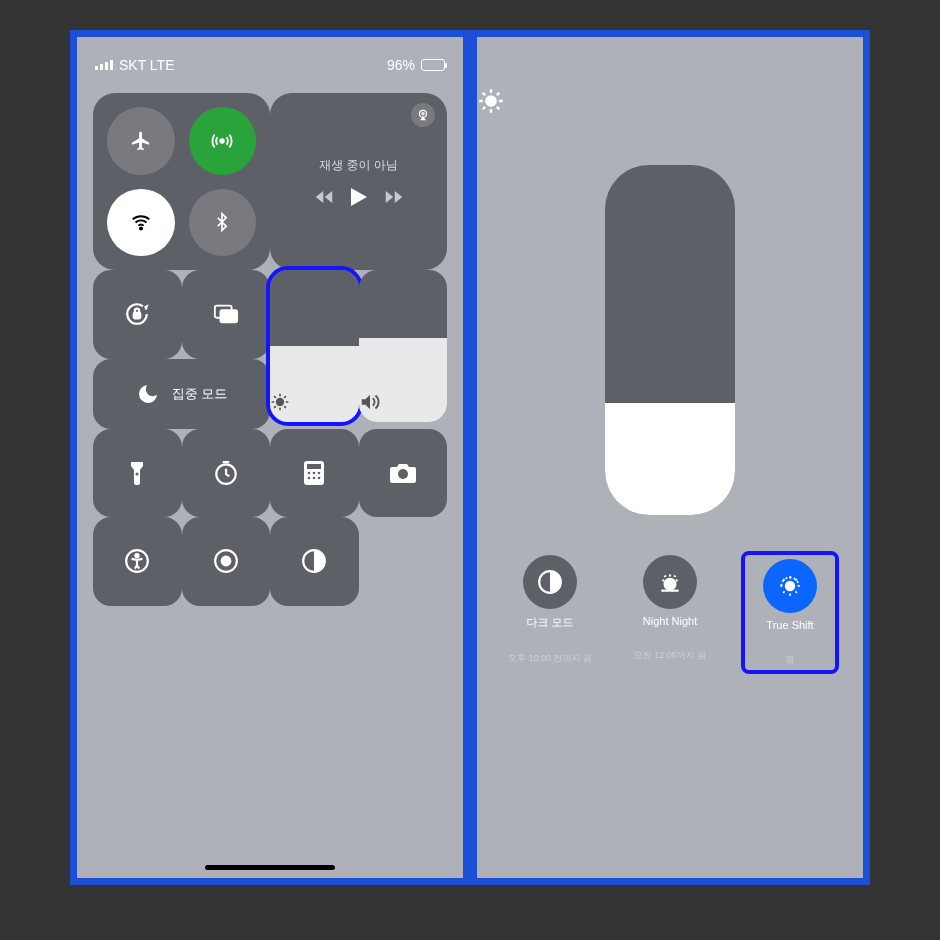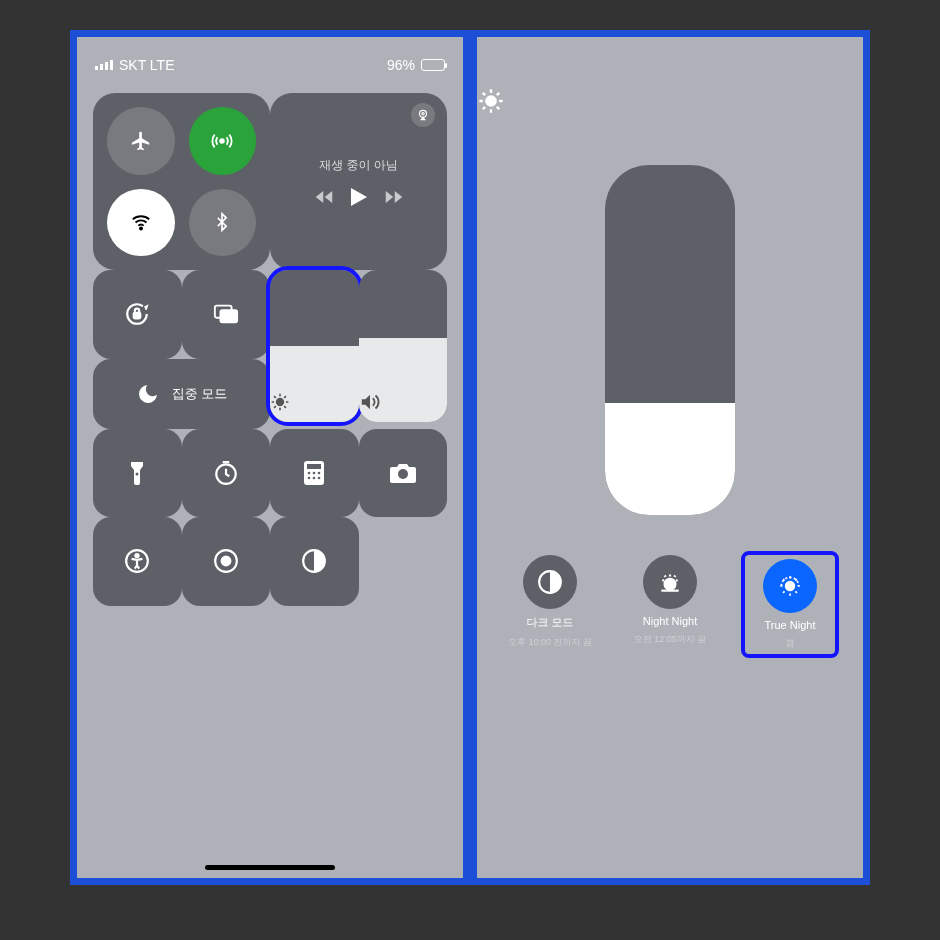--- a/index.html
+++ b/index.html
@@ -38,21 +38,21 @@
 
 
 .big-sun { text-align:center; padding:50px 0 40px; color:#fff; }
 .bigslider-wrap { display:flex; justify-content:center; padding:10px 0 40px; }
 .bigslider { width:130px; height:350px; border-radius:44px; background:#5d6066; overflow:hidden; position:relative; }
 .bigslider .fill{ position:absolute; bottom:0; left:0; right:0; background:#fff; height:32%; }
 .bot-row { display:flex; justify-content:center; gap:30px; padding:0 20px; }
 .bot-item { display:flex; flex-direction:column; align-items:center; gap:6px; width:90px; }
 .bot-item .circ{ width:54px; height:54px; border-radius:50%; background:#5d6066; display:flex; align-items:center; justify-content:center; color:#fff; }
 .bot-item .circ.blue{ background:#0a66ff; }
-.bot-item .t1{ color:#fff; font-size:11px; } .bot-item .t2{ color:#d0d1d5; font-size:9px; }
+.bot-item .t1{ color:#fff; font-size:11px; } .bot-item .t2{ color:#d0d1d5; font-size:9px;margin-top:16px; }
 .hl2 { outline:4px solid #1414ff; padding:4px; border-radius:4px; }
 
 .homebar { position:absolute; bottom:8px; left:50%; transform:translateX(-50%); width:130px; height:5px; background:#000; border-radius:3px; }
 
 svg{display:block}
 </style>
 </head>
 <body>
 
 <div class="wrap">
@@ -254,18 +254,18 @@
        <div class="t2">오전 12:05까지 끔</div>
      </div>
      <div class="bot-item hl2">
        <div class="circ blue">
          <svg width="26" height="26" viewBox="0 0 24 24" fill="none" stroke="#fff" stroke-width="1.6">
               <circle cx="12" cy="12" r="4" fill="#fff"></circle>
               <path d="M12 3v2M12 19v2M3 12h2M19 12h2M5.6 5.6l1.4 1.4M17 17l1.4 1.4M5.6 18.4L7 17M17 7l1.4-1.4"></path>
               <path d="M4 12a8 8 0 0 1 16 0" stroke-dasharray="2 2"></path>
             </svg>
        </div>
-       <div class="t1">True Night</div>
+       <div class="t1">True Shift</div>
        <div class="t2">켬</div>
      </div>
    </div>
  </div>
 </div>
 
 </body></html>

